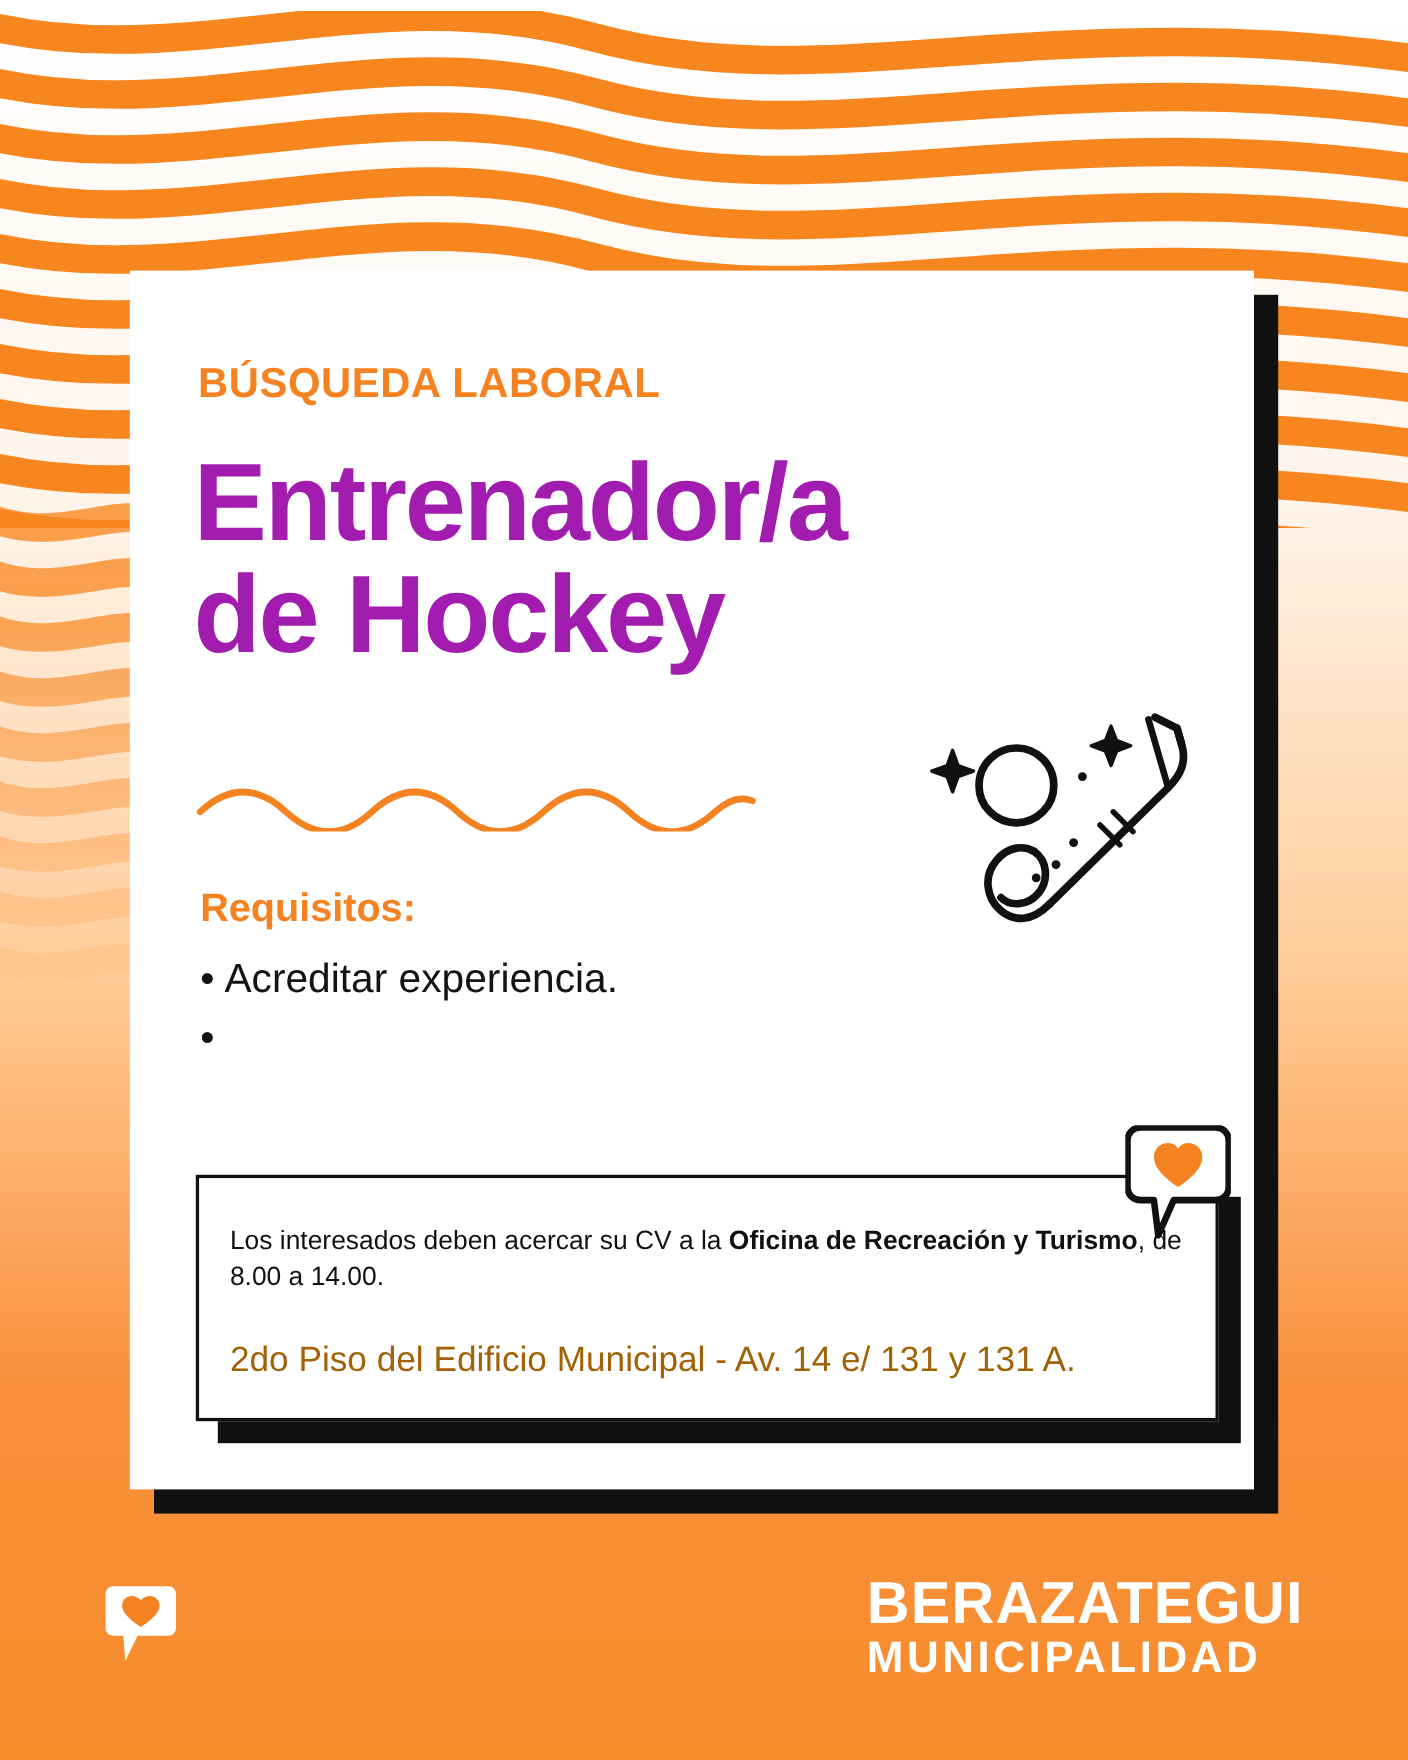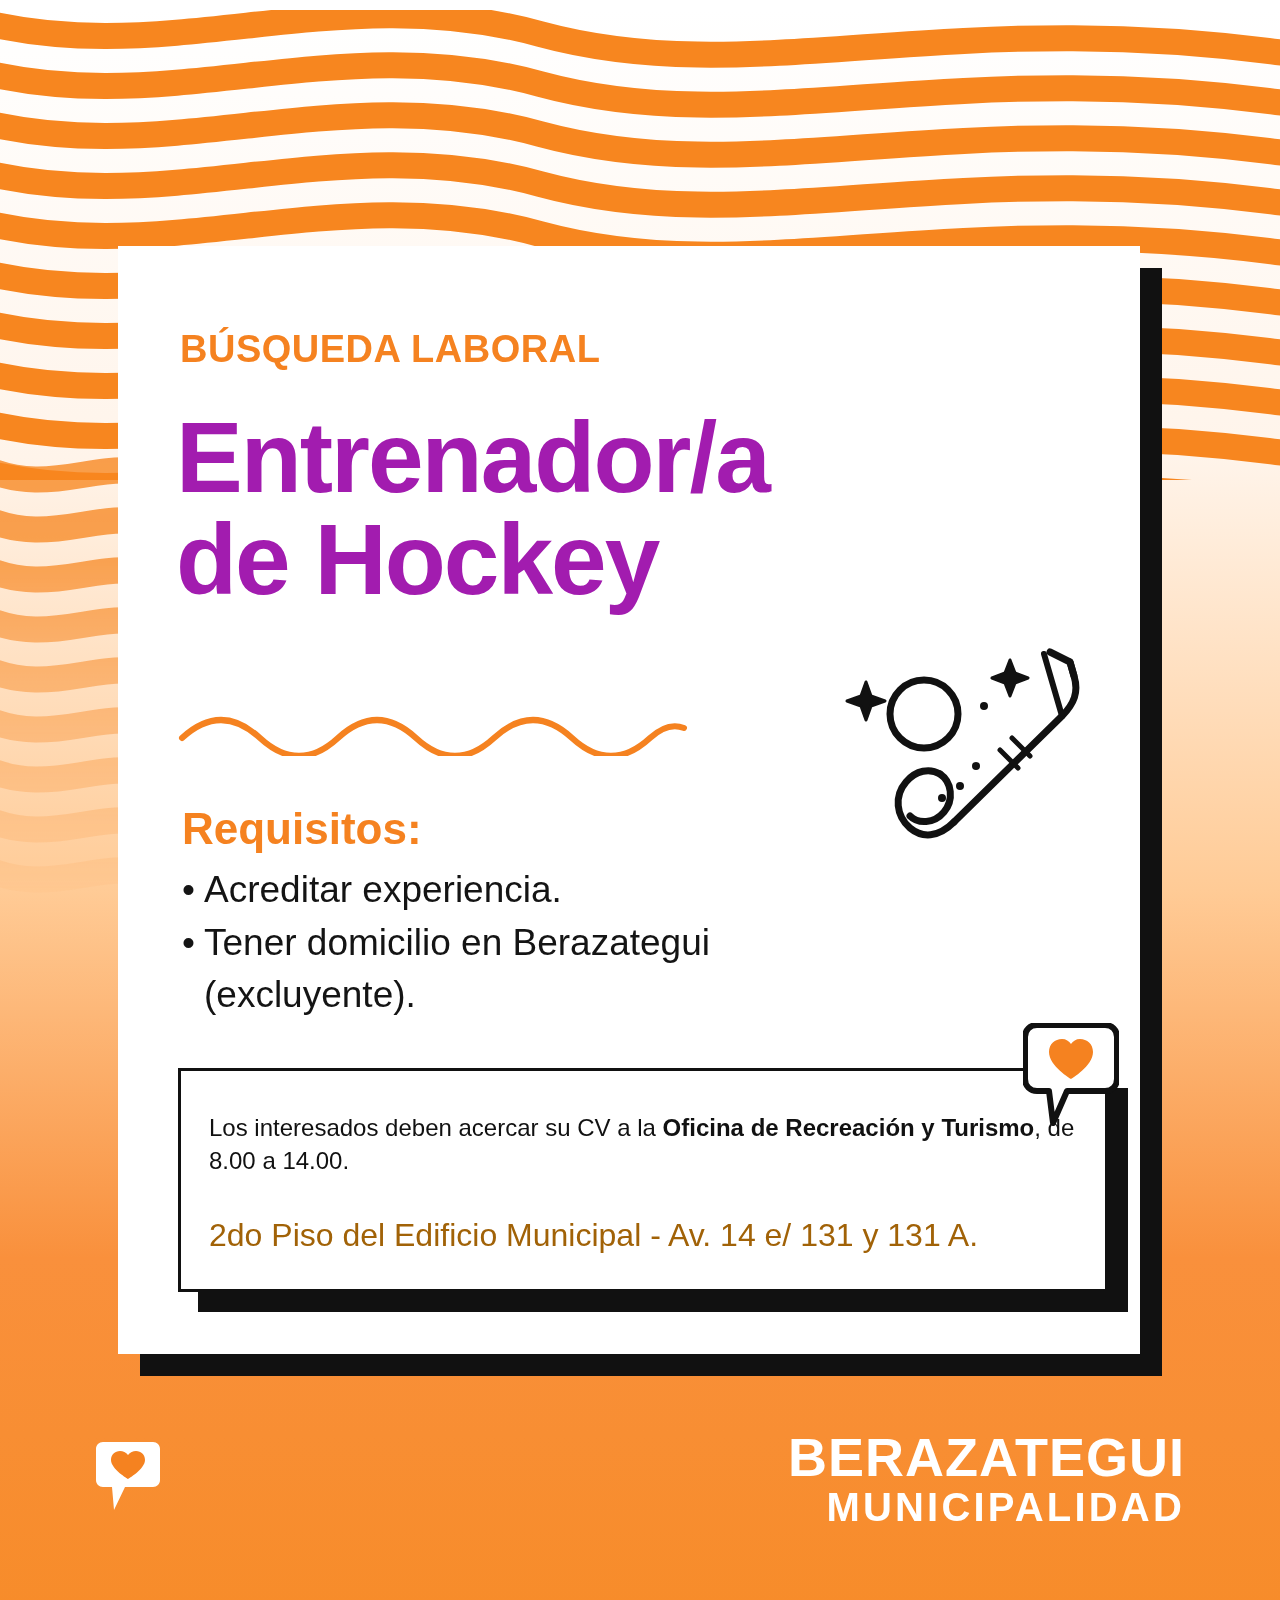--- a/index.html
+++ b/index.html
@@ -63,21 +63,21 @@
     white-space:pre-line;
   }
 
   .squiggle {
     position:absolute; left:60px; top:470px;
     width:510px; height:40px;
   }
 
   .req-title {
     position:absolute; left:64px; top:558px;
-    font-size:44px; font-weight:bold;
+    font-size:36px; font-weight:bold;
     color:#f58220;
   }
 
   .req-list {
     position:absolute; left:60px; top:618px;
     width:700px;
     font-size:37px;
     line-height:1.42;
     color:#141414;
     list-style:none;
@@ -137,21 +137,20 @@
     width:66px; height:74px;
   }
   .footer-slogan {
     position:absolute; left:205px; top:84px;
     font-size:32px; font-weight:bold;
     letter-spacing:2.5px;
     color:#ffffff;
   }
   .brand {
     position:absolute; right:95px; top:56px;
-    text-align:right;
     color:#ffffff;
   }
   .brand-main {
     font-size:54px; font-weight:bold;
     letter-spacing:1px; line-height:1;
   }
   .brand-sub {
     font-size:40px; font-weight:bold;
     letter-spacing:3.2px; line-height:1.18;
   }
@@ -219,21 +218,20 @@
 
     <div class="req-title">Requisitos:</div>
 
     <ul class="req-list">
       <li>
         <span class="bullet">•</span>
         <span>Acreditar experiencia.</span>
       </li>
       <li>
         <span class="bullet">•</span>
-        <span>Tener domicilio en Berazategui (excluyente).</span>
       </li>
     </ul>
 
     <svg class="hockey" viewBox="0 0 270 250">
       <g fill="none" stroke="#111111" stroke-width="7" stroke-linecap="round" stroke-linejoin="round">
 
         <path d="M236,16 L240,30 C245,46 240,58 228,70 L120,176"></path>
         <path d="M216,6 L236,16 L240,30"></path>
         <path d="M210,8 L228,70" stroke-width="6"></path>
 

